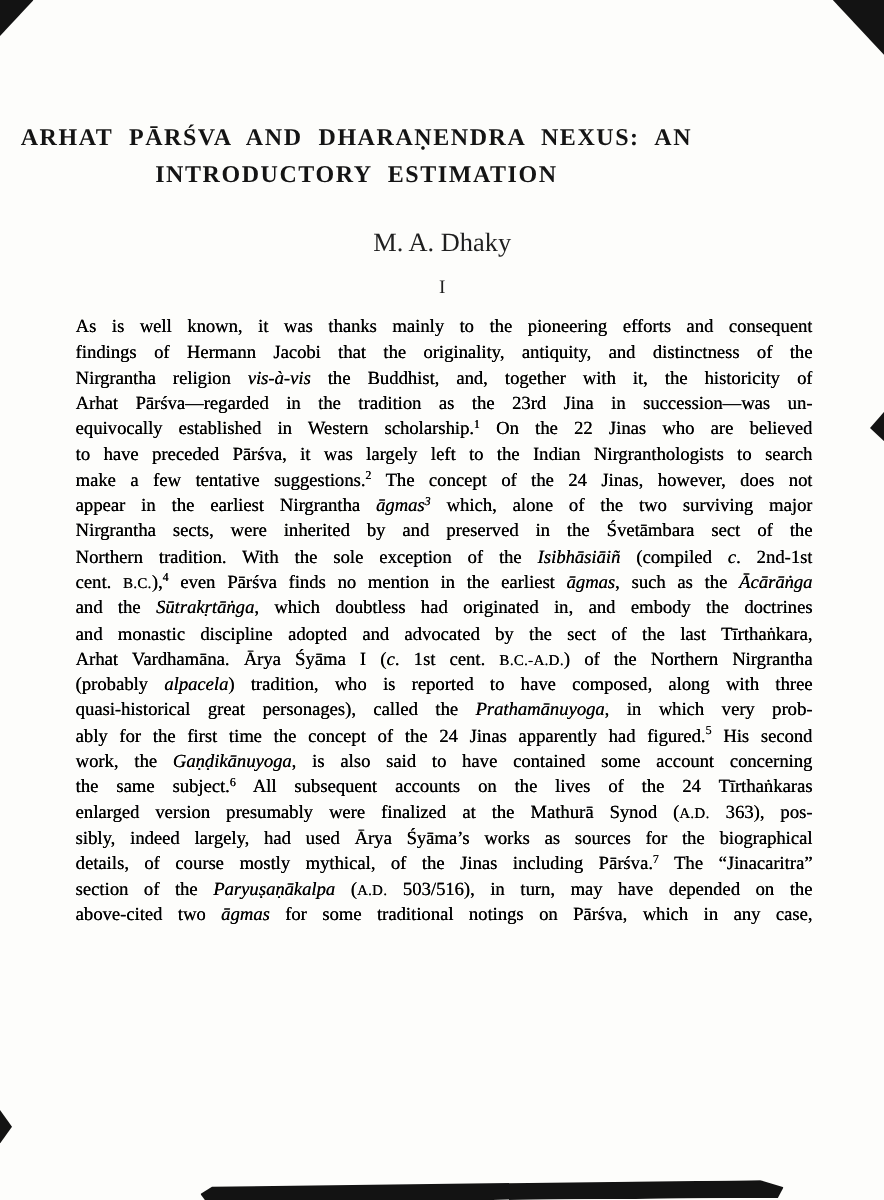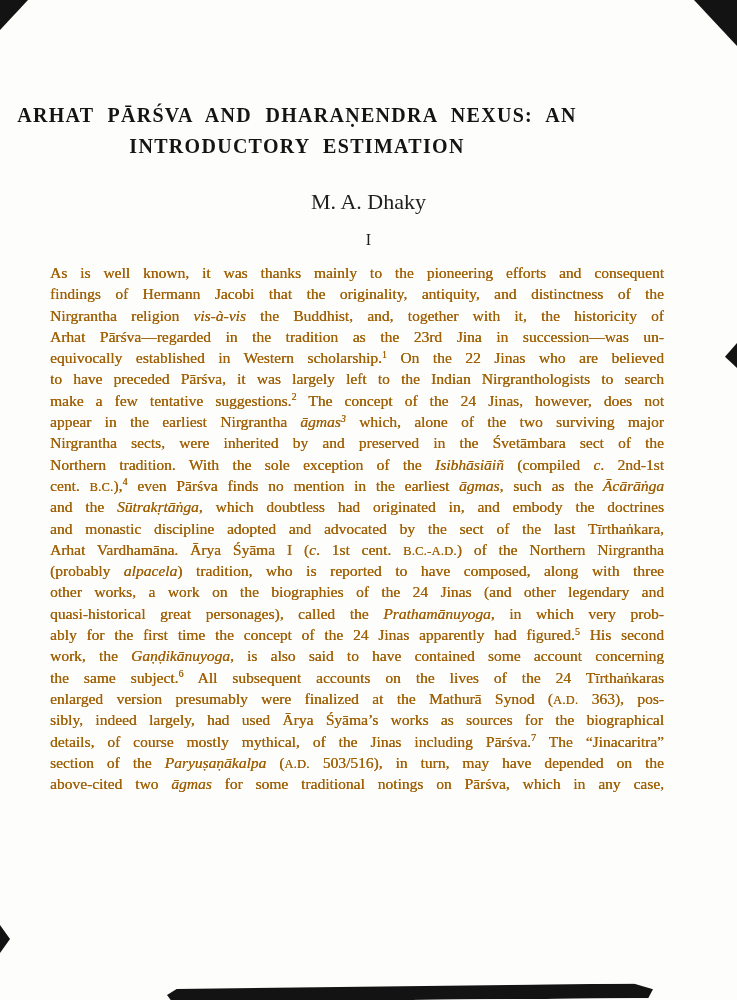--- a/index.html
+++ b/index.html
@@ -35,24 +35,24 @@
   }
   .section-numeral {
     position: absolute;
     top: 231px; left: 0; width: 737px;
     text-align: center;
     font-size: 16px;
     color: #1f1f1f;
   }
   .body-text {
     position: absolute;
-    top: 262px; left: 50px; width: 614px;
+    top: 262px; left: 63px; width: 614px;
     font-size: 15.5px;
     line-height: 21.3px;
-    color: #a16207;
+    color: #000000;
     text-shadow: 0.2px 0 0 currentColor;
   }
   .line {
     height: 21.3px;
     overflow: hidden;
     text-align: justify;
     text-align-last: justify;
   }
   .line::after {
     content: "";
@@ -115,21 +115,20 @@
       <div class="line"><span>to have preceded Pārśva, it was largely left to the Indian Nirgranthologists to search</span></div>
       <div class="line"><span>make a few tentative suggestions.</span><sup class="sup">2</sup><span> The concept of the 24 Jinas, however, does not</span></div>
       <div class="line"><span>appear in the earliest Nirgrantha </span><span class="i">āgmas</span><sup class="sup i">3</sup><span> which, alone of the two surviving major</span></div>
       <div class="line"><span>Nirgrantha sects, were inherited by and preserved in the Śvetāmbara sect of the</span></div>
       <div class="line"><span>Northern tradition. With the sole exception of the </span><span class="i">Isibhāsiāiñ</span><span> (compiled </span><span class="i">c</span><span>. 2nd-1st</span></div>
       <div class="line"><span>cent. </span><span class="sc">B.C.</span><span>),</span><sup class="sup">4</sup><span> even Pārśva finds no mention in the earliest </span><span class="i">āgmas</span><span>, such as the </span><span class="i">Ācārāṅga</span></div>
       <div class="line"><span>and the </span><span class="i">Sūtrakṛtāṅga</span><span>, which doubtless had originated in, and embody the doctrines</span></div>
       <div class="line"><span>and monastic discipline adopted and advocated by the sect of the last Tīrthaṅkara,</span></div>
       <div class="line"><span>Arhat Vardhamāna. Ārya Śyāma I (</span><span class="i">c</span><span>. 1st cent. </span><span class="sc">B.C.-A.D.</span><span>) of the Northern Nirgrantha</span></div>
       <div class="line"><span>(probably </span><span class="i">alpacela</span><span>) tradition, who is reported to have composed, along with three</span></div>
-      <div class="line"><span>other works, a work on the biographies of the 24 Jinas (and other legendary and</span></div>
       <div class="line"><span>quasi-historical great personages), called the </span><span class="i">Prathamānuyoga</span><span>, in which very prob-</span></div>
       <div class="line"><span>ably for the first time the concept of the 24 Jinas apparently had figured.</span><sup class="sup">5</sup><span> His second</span></div>
       <div class="line"><span>work, the </span><span class="i">Gaṇḍikānuyoga</span><span>, is also said to have contained some account concerning</span></div>
       <div class="line"><span>the same subject.</span><sup class="sup">6</sup><span> All subsequent accounts on the lives of the 24 Tīrthaṅkaras</span></div>
       <div class="line"><span>enlarged version presumably were finalized at the Mathurā Synod (</span><span class="sc">A.D.</span><span> 363), pos-</span></div>
       <div class="line"><span>sibly, indeed largely, had used Ārya Śyāma’s works as sources for the biographical</span></div>
       <div class="line"><span>details, of course mostly mythical, of the Jinas including Pārśva.</span><sup class="sup">7</sup><span> The “Jinacaritra”</span></div>
       <div class="line"><span>section of the </span><span class="i">Paryuṣaṇākalpa</span><span> (</span><span class="sc">A.D.</span><span> 503/516), in turn, may have depended on the</span></div>
       <div class="line"><span>above-cited two </span><span class="i">āgmas</span><span> for some traditional notings on Pārśva, which in any case,</span></div>
     </div>

